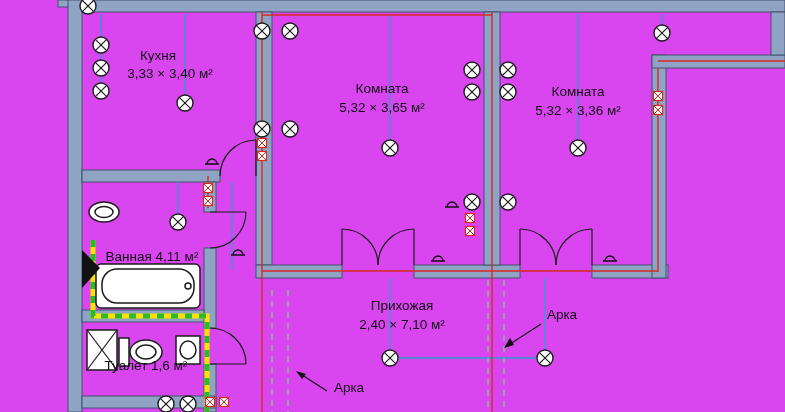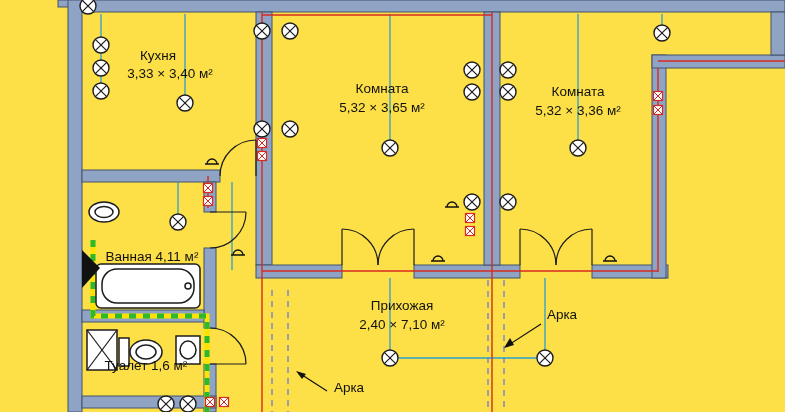--- a/index.html
+++ b/index.html
@@ -1,16 +1,16 @@
 <!DOCTYPE html>
 <html><head>
 <meta charset="utf-8">
 <style>
   html,body{margin:0;padding:0;background:#fff;}
-  #plan-wrap{position:relative;width:785px;height:412px;background:#fde047;overflow:hidden;}
+  #plan-wrap{position:relative;width:785px;height:412px;background:#d946ef;overflow:hidden;}
   svg{display:block;}
   .wall{fill:#8fa3c5;stroke:#42526b;stroke-width:1;}
   .wire-red{stroke:#d62b20;fill:none;stroke-width:1.4;}
   .wire-blue{stroke:#2b9fd0;fill:none;stroke-width:1.3;}
   .arch-dash{stroke:#9aa0a6;stroke-width:2;stroke-dasharray:6 5;fill:none;}
   .door{stroke:#1d1d1d;fill:none;stroke-width:1.2;}
   .fixture{fill:#fff;stroke:#1d1d1d;stroke-width:1.5;}
   .fixline{stroke:#1d1d1d;stroke-width:1.2;}
   .lamp{fill:#fff;stroke:#1d1d1d;stroke-width:1.4;}
   .lamp-x{stroke:#1d1d1d;stroke-width:1.2;}

